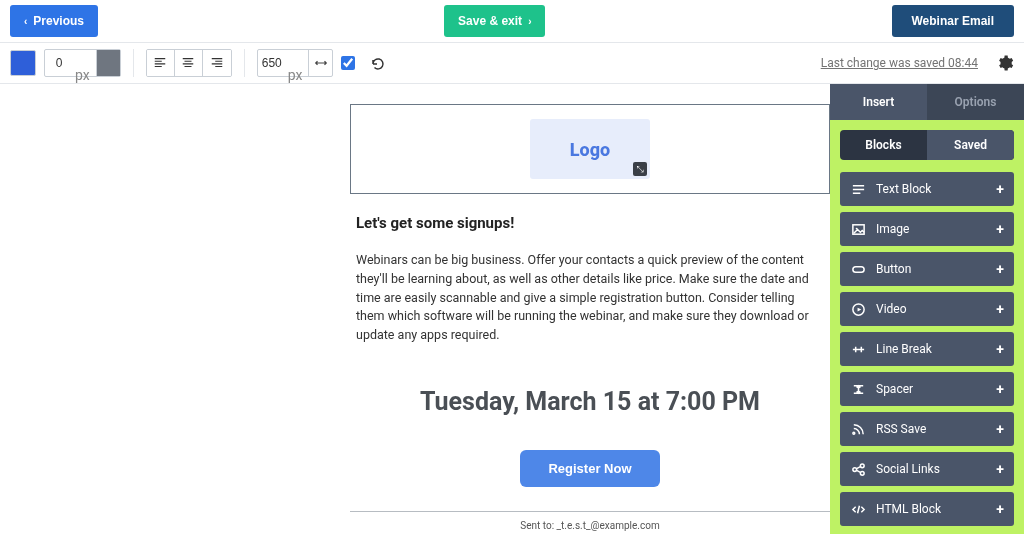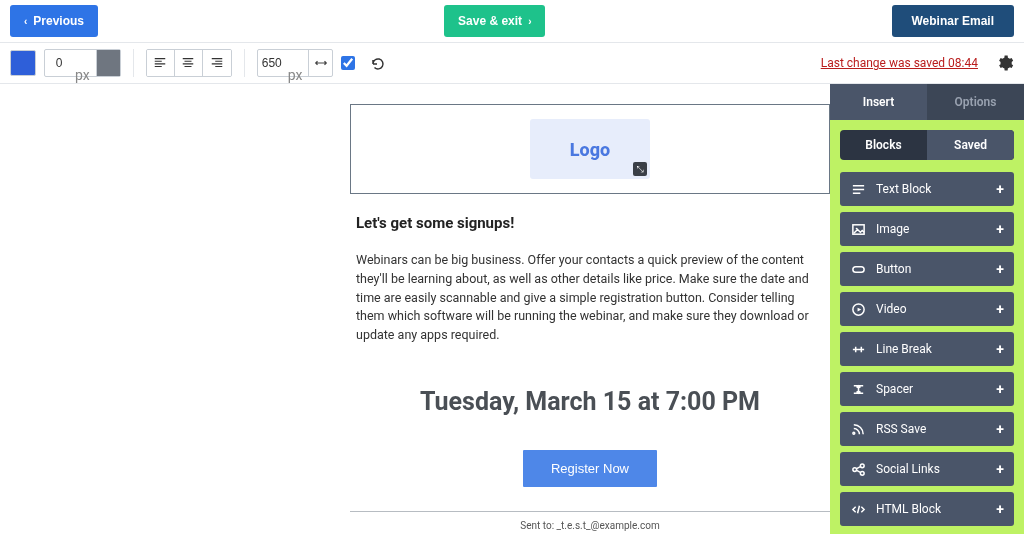--- a/index.html
+++ b/index.html
@@ -23,21 +23,21 @@
   .num-input .wbox { width:24px; height:26px; border-left:1px solid #c9cfd6; display:flex; align-items:center; justify-content:center; color:#555; }
   .vdiv { width:1px; height:28px; background:#e4e7eb; margin:0 4px;}
   .align-group { display:flex; border:1px solid #c9cfd6; border-radius:2px; overflow:hidden;}
   .align-btn { width:28px; height:26px; display:flex; align-items:center; justify-content:center; border-right:1px solid #c9cfd6; background:#fff;}
   .align-btn:last-child{border-right:none;}
   .align-btn svg { width:14px; height:14px; }
   .chk { width:14px; height:14px; accent-color:#2e74e6;}
   .undo { margin-left:6px; display:flex; }
   .undo svg{width:16px;height:16px;}
   .tool-spacer{flex:1;}
-  .save-status { font-size:12px; color:#b91c1c; text-decoration:underline; margin-right:10px;}
+  .save-status { font-size:12px; color:#737373; text-decoration:underline; margin-right:10px;}
   .gear { display:flex;}
   .gear svg{width:18px;height:18px;fill:#333;}
 
   
   .body-area { position:absolute; top:84px; bottom:0; left:0; right:0; display:flex; }
   .canvas-wrap { flex:1; overflow:auto; padding-top:20px; display:flex; justify-content:flex-end;}
   .email-canvas { width:480px; }
 
   .logo-block { position:relative; border:1px solid #6a7785; height:90px; display:flex; align-items:center; justify-content:center; }
   .logo-inner { width:120px; height:60px; background:#e7edfb; border-radius:3px; display:flex; align-items:center; justify-content:center; position:relative;}
@@ -45,21 +45,21 @@
   .logo-handle { position:absolute; right:3px; bottom:3px; width:14px; height:14px; background:#3a3f47; color:#fff; display:flex; align-items:center; justify-content:center; font-size:9px; border-radius:2px;}
   .block-controls { position:absolute; top:-1px; right:-28px; width:26px; }
   .block-ctrl { width:26px; height:26px; background:#3a3f47; color:#fff; display:flex; align-items:center; justify-content:center;}
   .block-ctrl svg{width:13px;height:13px;fill:#fff;}
   .block-ctrl + .block-ctrl { margin-top:1px;}
 
   .heading { margin-top:20px; font-size:15px; font-weight:700; color:#222; padding:0 6px;}
   .para { font-size:12.5px; line-height:1.5; color:#333; margin-top:19px; padding:0 6px;}
   .event-time { text-align:center; font-size:25px; font-weight:700; color:#4a4f55; margin-top:42px;}
   .register-wrap{ display:flex; justify-content:center; margin-top:34px;}
-  .register-btn{ background:#4e87e8; color:#fff; border:none; padding:11px 28px; font-size:13px; font-weight:400; border-radius:1px;}
+  .register-btn{ background:#4e87e8; color:#fff; border:none; padding:11px 28px; font-size:13px; font-weight:700; border-radius:6px;}
   .hr { border:none; border-top:1px solid #b7bcc2; margin-top:24px;}
   .sentto { text-align:center; font-size:10px; color:#555; margin-top:8px;}
   .unsub { text-align:center; font-size:10px; font-weight:700; color:#222; margin-top:8px;}
 
   
   .panel { width:194px; background:#bef264; display:flex; flex-direction:column;}
   .panel-tabs { display:flex; height:36px;}
   .ptab { flex:1; display:flex; align-items:center; justify-content:center; font-size:12px; font-weight:600; color:#fff; background:#4a5569;}
   .ptab.inactive{ color:#99a2b0; background:#3c4656;}
   .panel-body{ flex:1; padding:10px; overflow:auto;}

